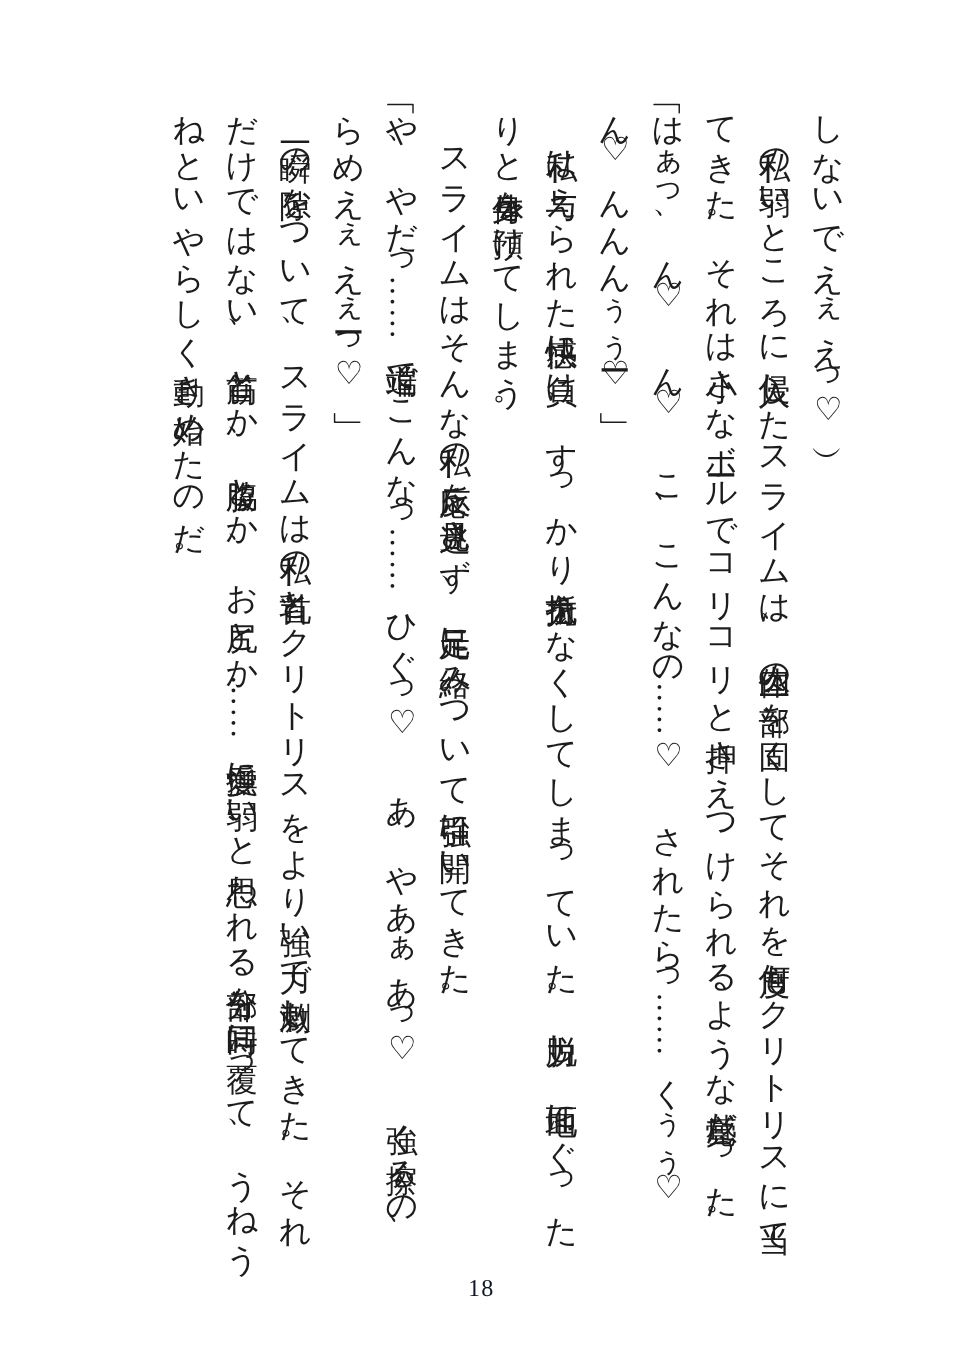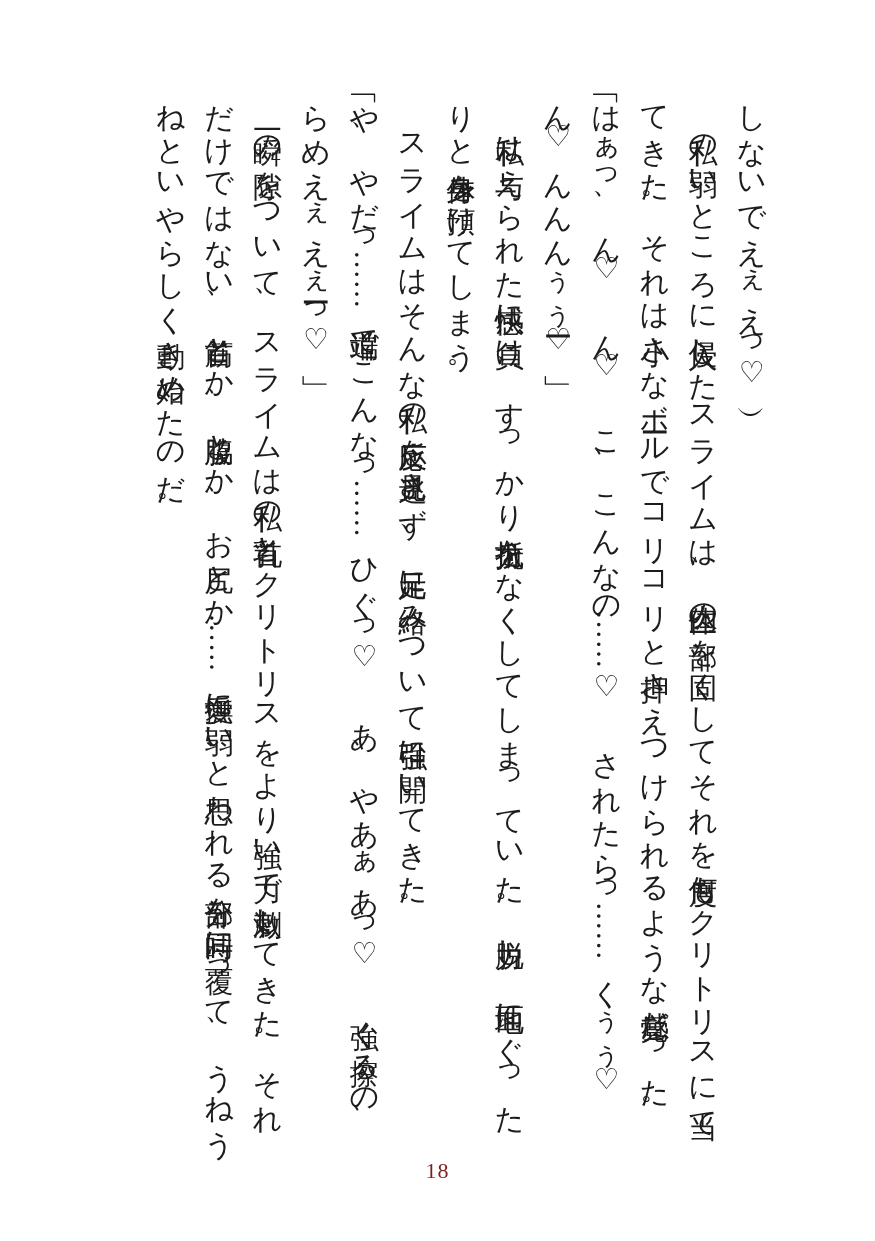--- a/index.html
+++ b/index.html
@@ -40,21 +40,21 @@
   }
   .page-footer {
     position: absolute;
     left: 0;
     top: 1158px;
     width: 875px;
     text-align: center;
   }
   .page-number {
     font-size: 22px;
-    color: #7f1d1d;
+    color: #0f172a;
     letter-spacing: 1px;
   }
 </style>
 </head>
 <body>
 
 <div class="page">
 
   <main class="text-block">
     <p class="para no-indent">しないでえぇえっ♡）</p>

